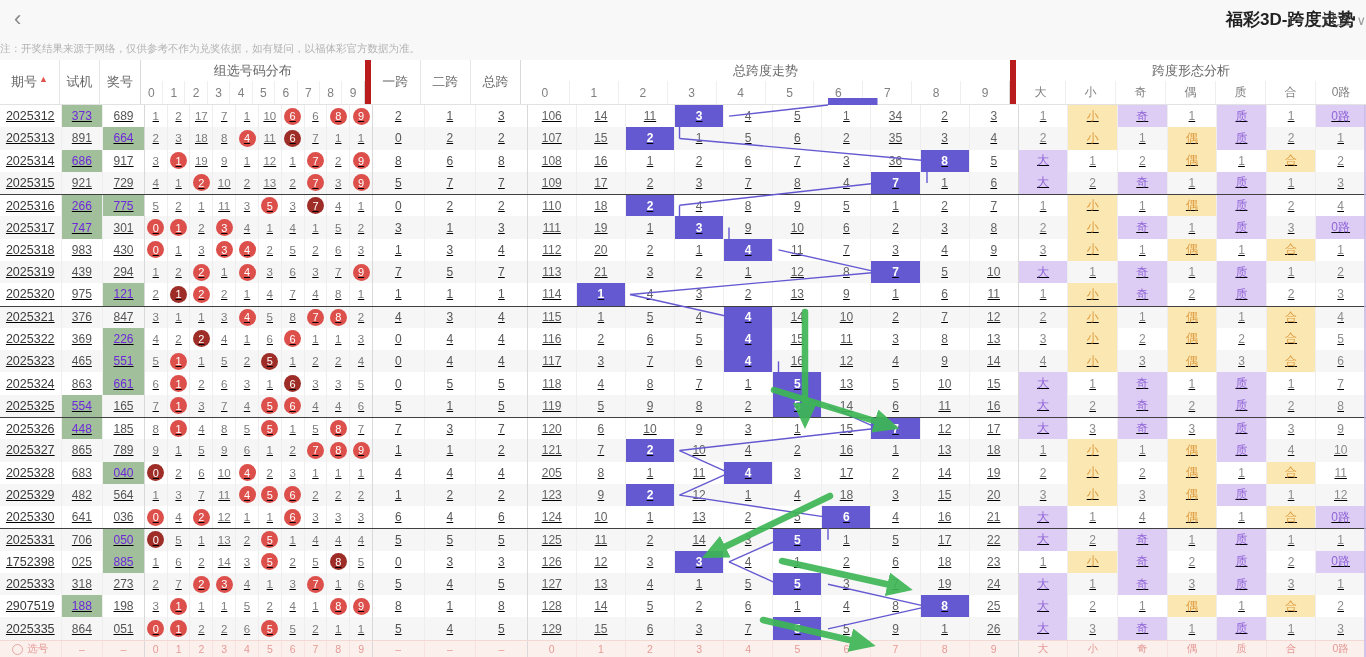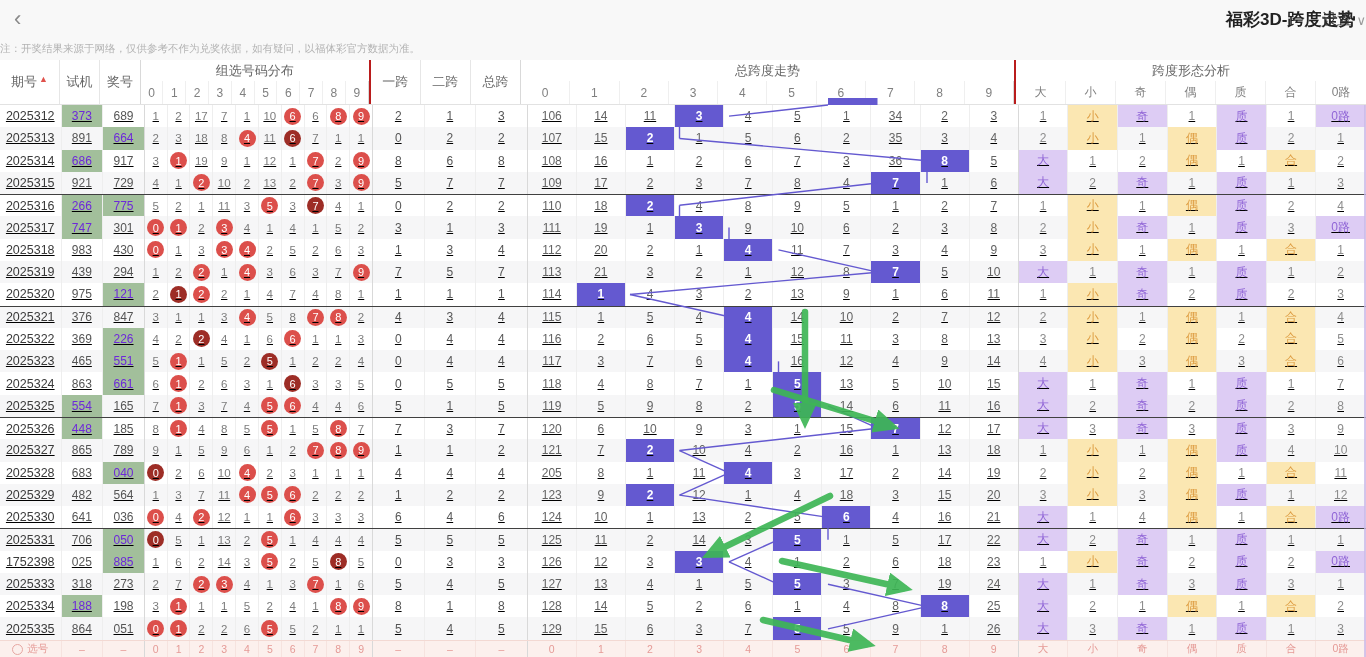--- a/index.html
+++ b/index.html
@@ -9,21 +9,21 @@
   .back{position:absolute;left:14px;top:6px;font-size:22px;color:#8a8a8a;line-height:26px;cursor:pointer;}
   .titlewrap{position:absolute;left:0;right:0;top:0;height:38px;display:flex;align-items:center;justify-content:flex-end;gap:1px;}
   .title{font-size:17px;font-weight:bold;color:#222;}
   .caret{font-size:13px;color:#9a9a9a;margin-top:3px;}
   .settings{position:absolute;right:14px;top:0;height:38px;display:flex;align-items:center;font-size:15px;color:#333;cursor:pointer;}
   .note{height:22px;line-height:20px;font-size:10.5px;color:#b3b3b3;background:#f8f8f8;box-sizing:border-box;}
   
   .tablewrap{position:relative;width:1366px;height:597px;background:#fff;overflow:hidden;}
   .thead{height:45px;display:flex;border-bottom:1px solid #e2e2e2;box-sizing:border-box;background:#fff;}
   .hcell{display:flex;align-items:center;justify-content:center;font-size:13px;color:#666;box-sizing:border-box;border-right:1px solid #e6e6e6;}
-  .hgroup{display:flex;flex-direction:column;box-sizing:border-box;border-right:2px solid #b91c1c;}
+  .hgroup{display:flex;flex-direction:column;box-sizing:border-box;border-right:6px solid #b91c1c;}
   .glabel{height:21px;display:flex;align-items:center;justify-content:center;font-size:13px;color:#666;}
   .gcells{flex:1;display:flex;}
   .hsub{display:flex;align-items:center;justify-content:center;font-size:12px;color:#808080;box-sizing:border-box;border-right:1px solid #efefef;}
   .hsub:last-child{border-right:none;}
   .sort{font-size:9px;color:#e0524c;margin-left:2px;margin-top:-6px;}
   
   .c-issue{width:62px;}.c-sj{width:42px;}.c-jh{width:42px;}
   .c-d{width:23px;}.c-sp{width:52px;}.c-t{width:49.5px;}.c-p{width:50px;}
   .bdr{border-right:1px solid #d9d9d9 !important;}
   
@@ -997,21 +997,21 @@
           <div class="cell c-t bdr">24</div>
           <div class="cell c-p phl-p">大</div>
           <div class="cell c-p">1</div>
           <div class="cell c-p phl-p">奇</div>
           <div class="cell c-p">3</div>
           <div class="cell c-p phl-p">质</div>
           <div class="cell c-p">3</div>
           <div class="cell c-p">1</div>
         </div>
         <div class="row">
-          <div class="cell c-issue">2025334</div>
+          <div class="cell c-issue">2907519</div>
           <div class="cell c-sj green">188</div>
           <div class="cell c-jh bdr">198</div>
           <div class="cell c-d">3</div>
           <div class="cell c-d">
             <div class="circle">1</div>
           </div>
           <div class="cell c-d">1</div>
           <div class="cell c-d">1</div>
           <div class="cell c-d">5</div>
           <div class="cell c-d">2</div>

